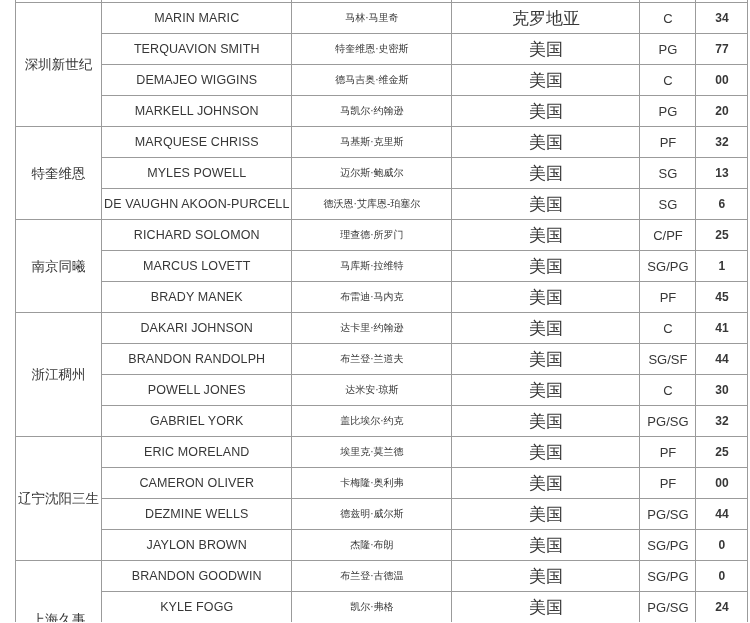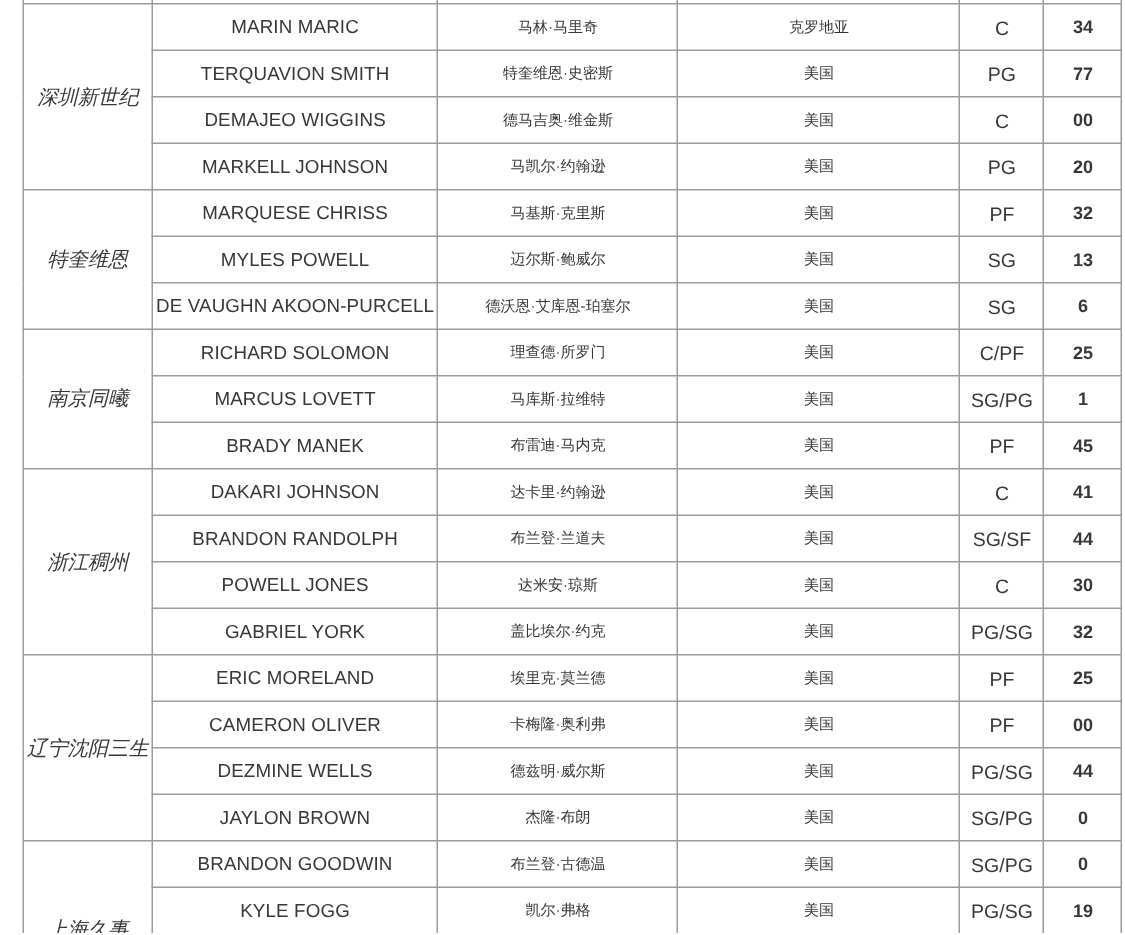--- a/index.html
+++ b/index.html
@@ -14,25 +14,25 @@
   table.roster td{
     border:1px solid #9b9b9b;
     text-align:center;vertical-align:middle;
     color:#373737;height:30px;padding:0 2px;
     overflow:hidden;white-space:nowrap;
   }
   tr.stub td{height:2px;border-top:none;padding:0;}
   tr:last-child td{border-bottom:none;}
   td.en{font-size:12.5px;letter-spacing:0.1px;margin-top:36px;}
   td.cn{font-size:10px;}
-  td.nat{font-size:10px;}
+  td.nat{font-size:17px;}
   td.pos{font-size:13px;}
   td.num{font-size:12px;font-weight:bold;}
   td.team{position:relative;overflow:visible;padding:0;}
-  td.team span{font-size:13.5px;white-space:nowrap;display:inline-block;font-style:italic;}
+  td.team span{font-size:13.5px;white-space:nowrap;display:inline-block;}
   td.team.clip{border-bottom:none;text-align:center;}
   td.team.clip span{
     position:absolute;left:50%;transform:translateX(-50%);
     top:calc(100% - 11px);
   }
 </style>
 </head>
 <body>
 
 <div class="page">
@@ -193,17 +193,17 @@
           <td class="cn">布兰登·古德温</td>
           <td class="nat">美国</td>
           <td class="pos">SG/PG</td>
           <td class="num">0</td>
         </tr>
         <tr>
           <td class="en">KYLE FOGG</td>
           <td class="cn">凯尔·弗格</td>
           <td class="nat">美国</td>
           <td class="pos">PG/SG</td>
-          <td class="num">19</td>
+          <td class="num">24</td>
         </tr>
       </tbody>
   </table>
 </div>
 
 </body></html>

